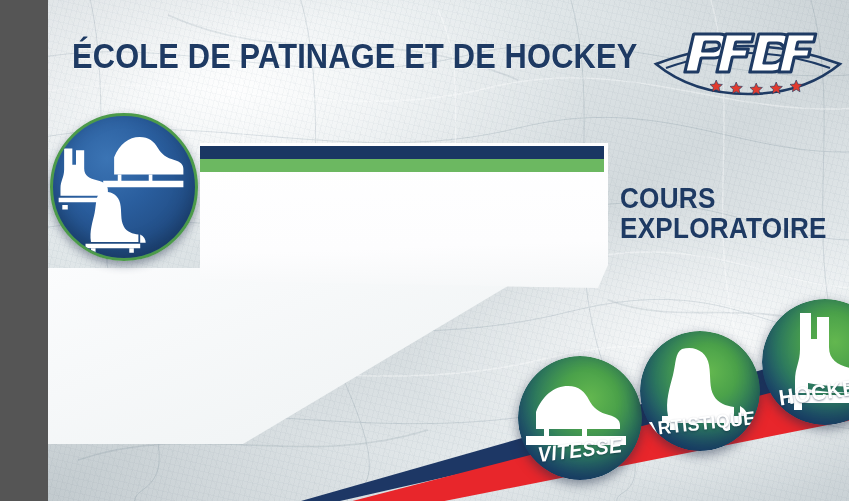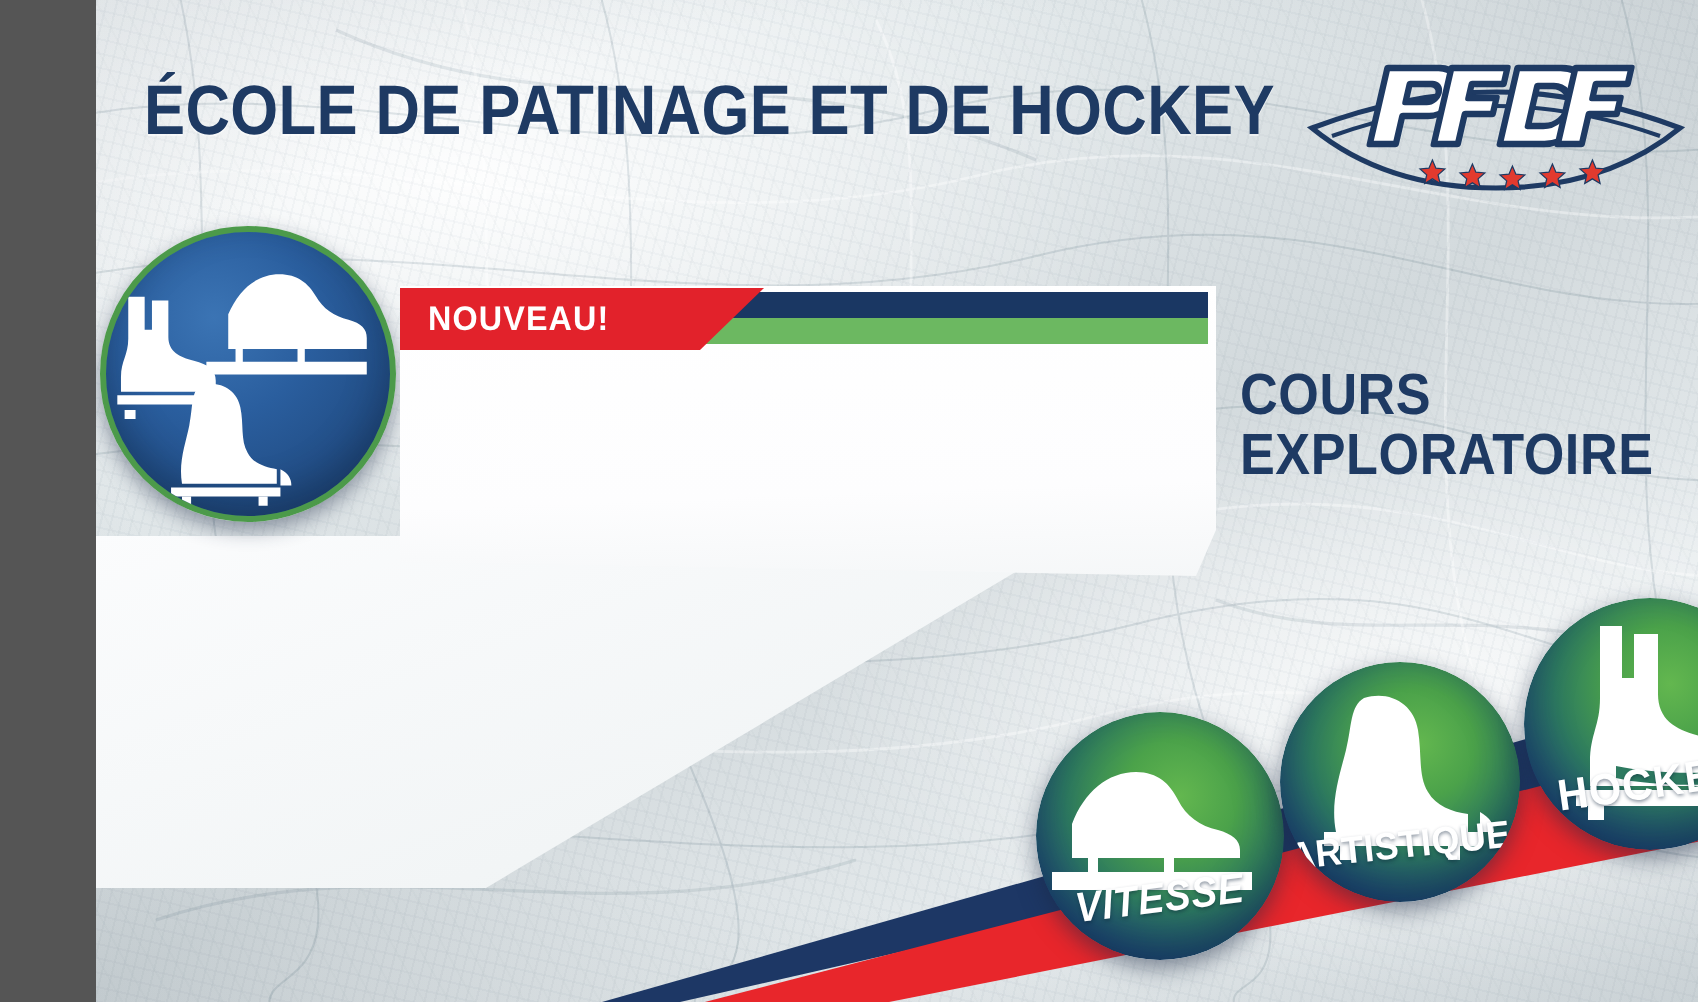--- a/index.html
+++ b/index.html
@@ -257,23 +257,20 @@
           <path d="M62 48 c4 2 6 5 6 9 l-6 0 Z"></path>
           <path d="M8 63 h5 v5 h-5 Z M50 63 h5 v5 h-5 Z"></path>
         </g>
       </g>
     </svg>
   </div>
 
   <div class="panel"></div>
   <div class="bar-navy"></div>
   <div class="bar-green"></div>
-  <div class="nouveau">
-    <span>NOUVEAU!</span>
-  </div>
 
 
   <div class="cours">
     <div>COURS</div>
     <div>EXPLORATOIRE</div>
   </div>
 
   <div class="badge" id="badge-vitesse">
     <div class="bg"></div>
     <svg viewBox="0 0 124 124">

